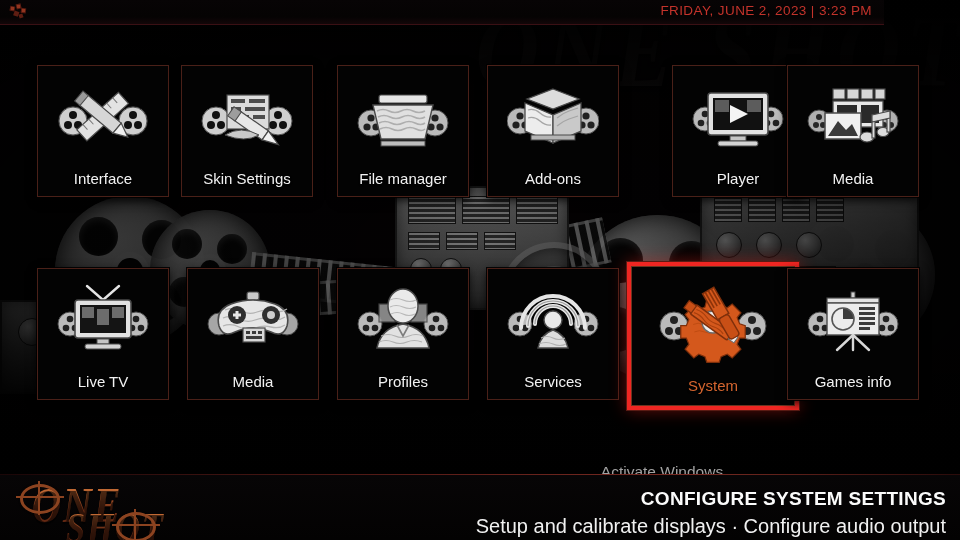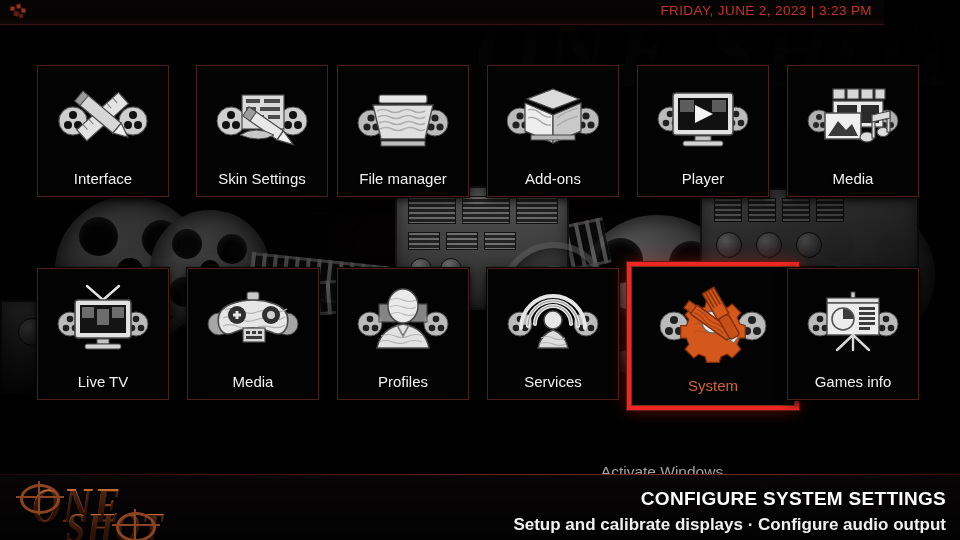--- a/index.html
+++ b/index.html
@@ -192,24 +192,23 @@
     right: 14px; top: 13px;
     font-size: 19px;
     font-weight: 700;
     letter-spacing: .3px;
     color: #fbfbfb;
     white-space: nowrap;
   }
   #footer-sub {
     position: absolute;
     right: 14px; top: 40px;
-    font-size: 17px;
+    font-size: 20px;
     color: #f0f0f0;
     white-space: nowrap;
-    font-weight: bold;
   }
 
   
   #brand {
     position: absolute;
     left: 8px; top: 474px;
     width: 230px; height: 66px;
   }
   #brand .bt {
     position: absolute;
@@ -376,21 +375,21 @@
         <g transform="rotate(40 46 40)">
           <rect x="20" y="33" width="44" height="13" fill="#d6d6d6" stroke="#4a4a4a" stroke-width="1.2"></rect>
           <polygon points="64,33 78,39.5 64,46" fill="#efefef" stroke="#4a4a4a" stroke-width="1.2"></polygon>
           <rect x="14" y="33" width="7" height="13" fill="#9a9a9a" stroke="#4a4a4a" stroke-width="1"></rect>
         </g>
       </svg>
     </div>
     <div class="label">Interface</div>
   </div>
 
-  <div class="tile" style="left:196px; top:65px;">
+  <div class="tile" style="left:181px; top:65px;">
     <div class="glyph">
       <svg width="92" height="82" viewBox="0 0 92 82">
         <g fill="#cfcfcf" stroke="#555" stroke-width="1">
           <circle cx="15" cy="44" r="14"></circle>
             <circle cx="77" cy="44" r="14"></circle>
         </g>
         <g fill="#111">
           <circle cx="15" cy="38" r="4"></circle>
             <circle cx="10" cy="48" r="4"></circle>
             <circle cx="20" cy="48" r="4"></circle>
@@ -470,21 +469,21 @@
           <path d="M21 41 q6 -2 12 3 t11 4"></path>
           <path d="M50 41 q6 -5 12 -7 t9 -3"></path>
           <path d="M50 49 q6 -5 12 -7 t9 -3"></path>
         </g>
         <rect x="24" y="58" width="44" height="5" fill="#b5b5b5" stroke="#4a4a4a" stroke-width="1"></rect>
       </svg>
     </div>
     <div class="label">Add-ons</div>
   </div>
 
-  <div class="tile" style="left:637px; top:65px;">
+  <div class="tile" style="left:672px; top:65px;">
     <div class="glyph">
       <svg width="92" height="82" viewBox="0 0 92 82">
         <g fill="#cfcfcf" stroke="#555" stroke-width="1" opacity=".9">
           <circle cx="13" cy="42" r="12"></circle>
             <circle cx="79" cy="42" r="12"></circle>
         </g>
         <g fill="#111" opacity=".9">
           <circle cx="13" cy="37" r="3.3"></circle>
             <circle cx="9" cy="46" r="3.3"></circle>
             <circle cx="18" cy="46" r="3.3"></circle>

